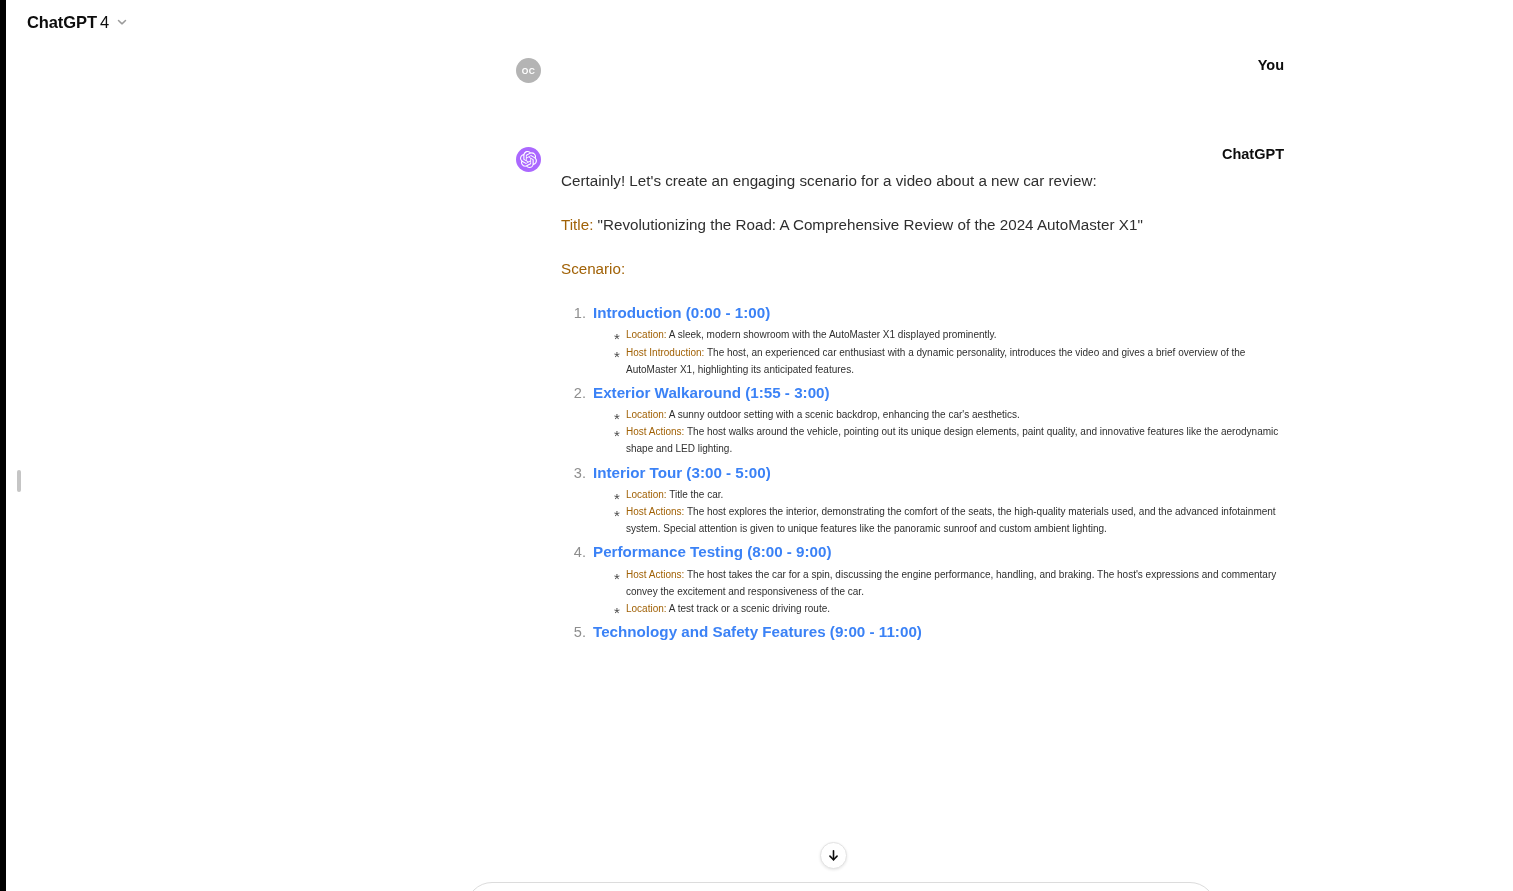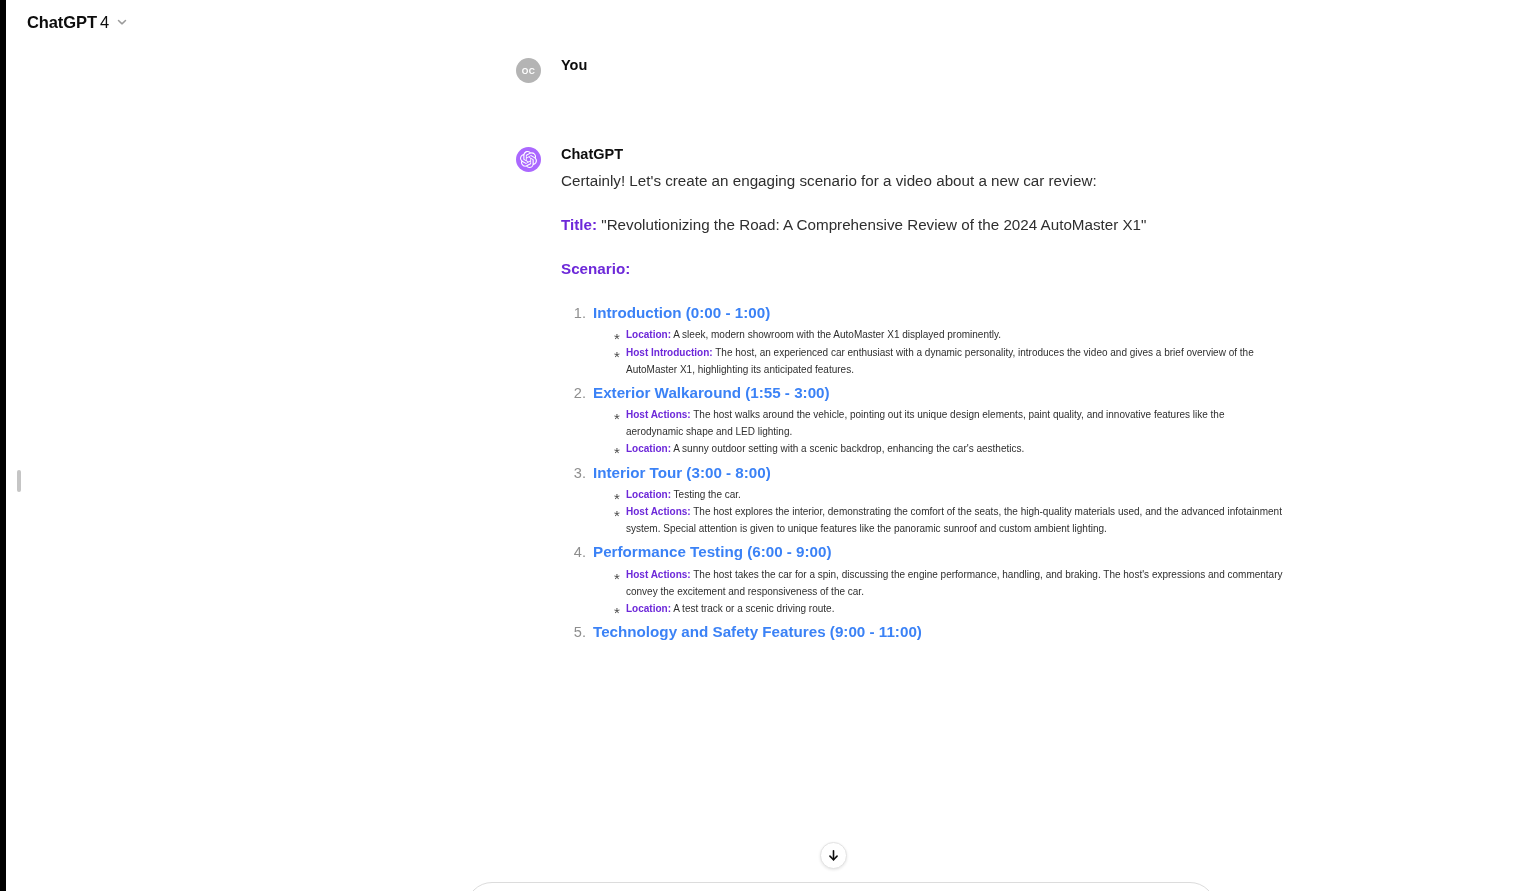--- a/index.html
+++ b/index.html
@@ -123,33 +123,34 @@
   .avatar.gpt-av svg { width: 17px; height: 17px; display:block; }
 
   .msg-body { flex: 1 1 auto; min-width: 0; }
 
   .author {
     font-size: 14.5px;
     font-weight: 700;
     color: #0d0d0d;
     line-height: 1.3;
     margin: 0 0 4px 0;
+    text-align: right;
   }
 
   .msg-text, .para {
     font-size: 15.2px;
     line-height: 1.72;
     color: #2f2f2f;
     margin: 0;
   }
 
   .para { margin: 4px 0 18px 0; }
   .para:first-child { margin-top: 1px; }
 
-  strong, .b { font-weight: 700; color: #6d28d9; }
+  strong, .b { font-weight: 400; color: #a16207; }
 
   
   ol.steps {
     margin: 0;
     padding: 0 0 0 29px;
     list-style: decimal;
     font-size: 15.2px;
     color: #2f2f2f;
   }
   ol.steps > li {
@@ -288,35 +289,35 @@
               <span class="step-title">Introduction (0:00 - 1:00)</span>
               <ul class="subs">
                 <li><span class="b">Location:</span><span> A sleek, modern showroom with the AutoMaster X1 displayed prominently.</span></li>
                 <li><span class="b">Host Introduction:</span><span> The host, an experienced car enthusiast with a dynamic personality, introduces the video and gives a brief overview of the AutoMaster X1, highlighting its anticipated features.</span></li>
               </ul>
             </li>
 
             <li>
               <span class="step-title">Exterior Walkaround (1:55 - 3:00)</span>
               <ul class="subs">
+                <li><span class="b">Location:</span><span> A sunny outdoor setting with a scenic backdrop, enhancing the car's aesthetics.</span></li>
                 <li><span class="b">Host Actions:</span><span> The host walks around the vehicle, pointing out its unique design elements, paint quality, and innovative features like the aerodynamic shape and LED lighting.</span></li>
-                <li><span class="b">Location:</span><span> A sunny outdoor setting with a scenic backdrop, enhancing the car's aesthetics.</span></li>
               </ul>
             </li>
 
             <li>
-              <span class="step-title">Interior Tour (3:00 - 8:00)</span>
+              <span class="step-title">Interior Tour (3:00 - 5:00)</span>
               <ul class="subs">
-                <li><span class="b">Location:</span><span> Testing the car.</span></li>
+                <li><span class="b">Location:</span><span> Title the car.</span></li>
                 <li><span class="b">Host Actions:</span><span> The host explores the interior, demonstrating the comfort of the seats, the high-quality materials used, and the advanced infotainment system. Special attention is given to unique features like the panoramic sunroof and custom ambient lighting.</span></li>
               </ul>
             </li>
 
             <li>
-              <span class="step-title">Performance Testing (6:00 - 9:00)</span>
+              <span class="step-title">Performance Testing (8:00 - 9:00)</span>
               <ul class="subs">
                 <li><span class="b">Host Actions:</span><span> The host takes the car for a spin, discussing the engine performance, handling, and braking. The host's expressions and commentary convey the excitement and responsiveness of the car.</span></li>
                 <li><span class="b">Location:</span><span> A test track or a scenic driving route.</span></li>
               </ul>
             </li>
 
             <li>
               <span class="step-title">Technology and Safety Features (9:00 - 11:00)</span>
             </li>
 

